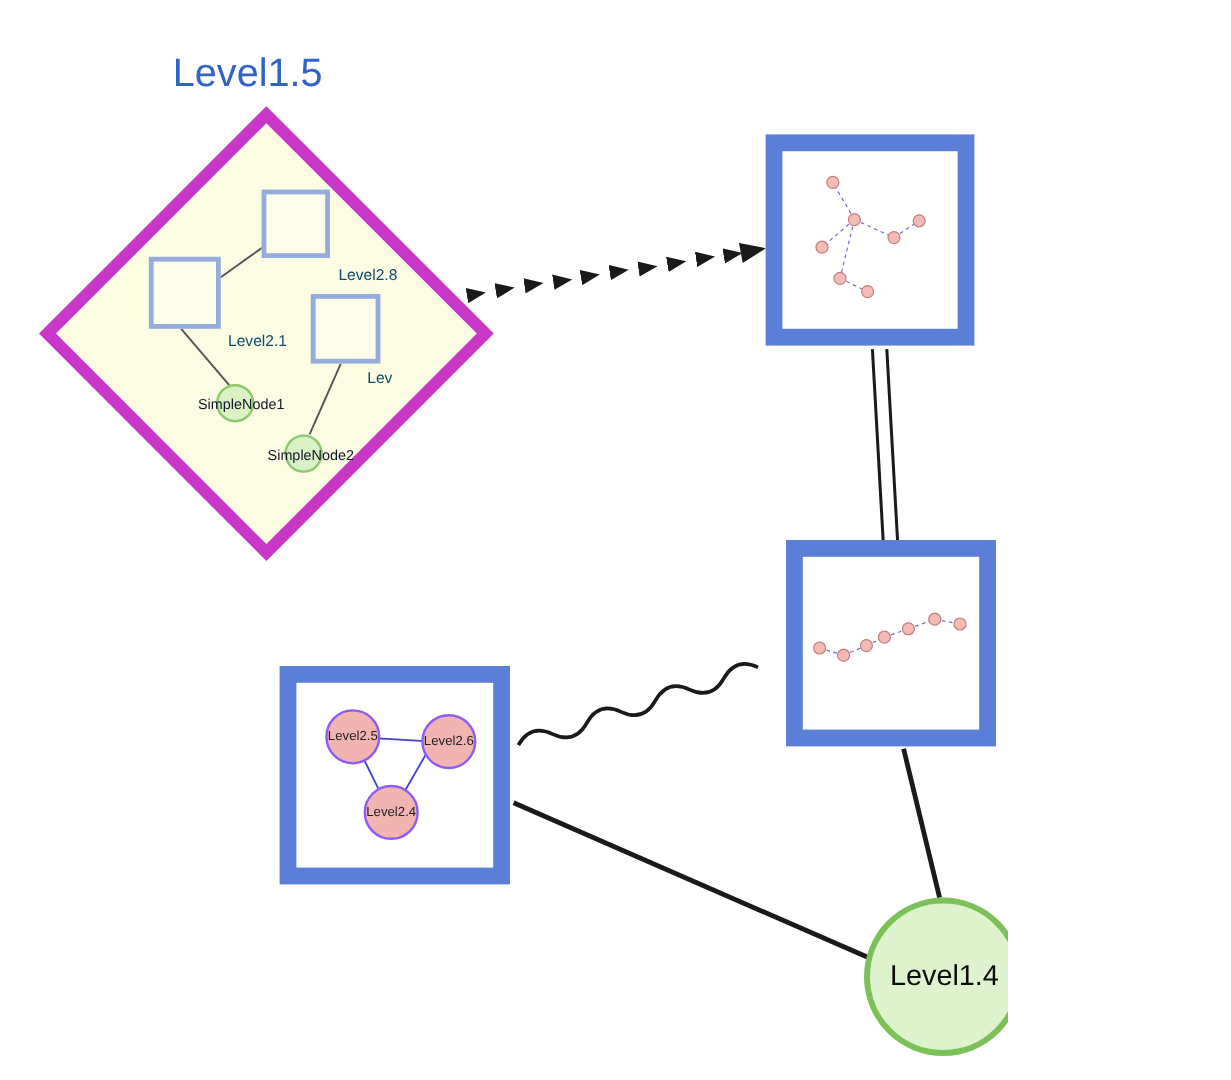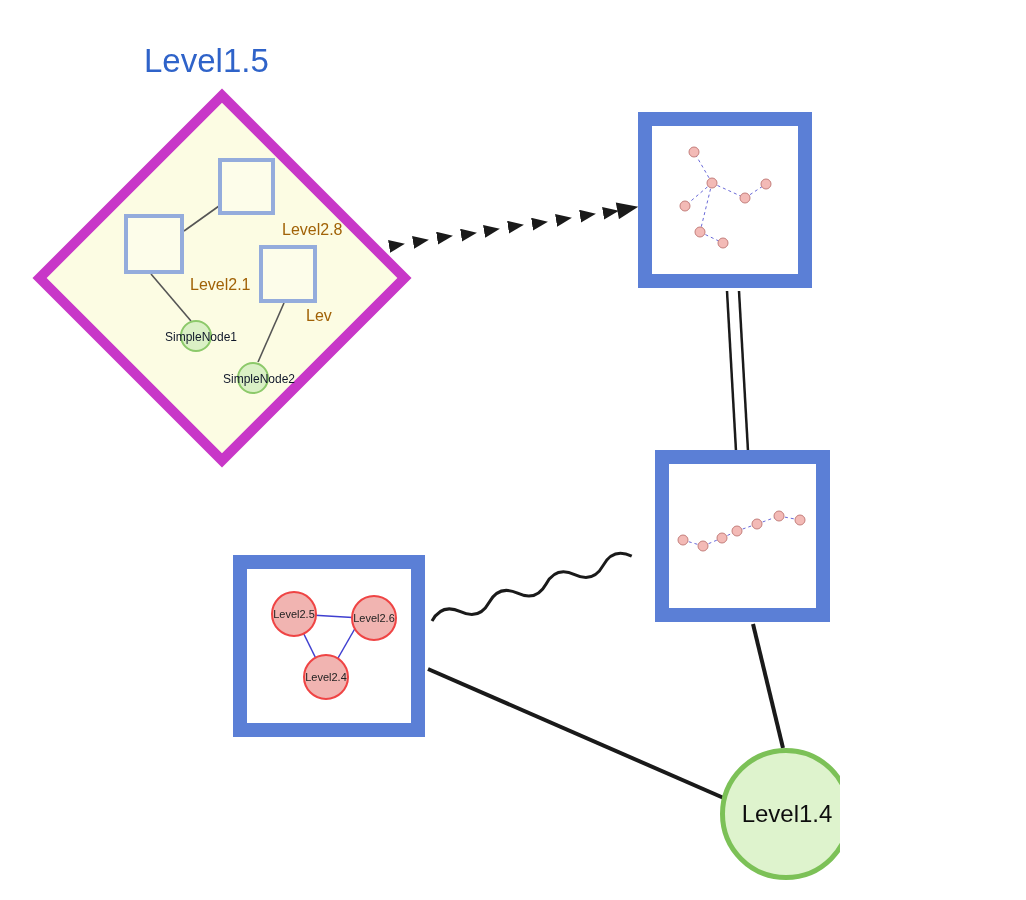--- a/index.html
+++ b/index.html
@@ -3,27 +3,27 @@
 <meta charset="utf-8">
 <style>
   *{margin:0;padding:0;box-sizing:border-box}
   body{font-family:"Liberation Sans",sans-serif;background:#fff}
   .canvas{position:relative;width:840px;height:900px;background:#fff;overflow:hidden}
   .edges{position:absolute;left:0;top:0;width:1026px;height:900px;z-index:2}
   .lbl-blue{position:absolute;color:#2f63c9;font-size:30px;z-index:5;white-space:nowrap}
   .diamond{position:absolute;left:88px;top:144px;width:268px;height:268px;border:10px solid #c837c8;
            background:#fcfce3;transform:rotate(45deg);z-index:1}
   .sq2{position:absolute;border:4px solid #94acdc;background:#fdfdea;z-index:3}
-  .lbl-sm{position:absolute;color:#a16207;font-size:16px;z-index:5;white-space:nowrap}
+  .lbl-sm{position:absolute;color:#0c4a6e;font-size:13px;z-index:5;white-space:nowrap}
   .gcirc{position:absolute;border-radius:50%;background:#daf0c5;border:2px solid #8cc96a;z-index:3}
   .glbl{position:absolute;font-size:12px;color:#0f172a;z-index:5;transform:translate(-50%,-50%);white-space:nowrap}
   .bigsq{position:absolute;border:14px solid #5b7fd6;background:#fff;z-index:3}
   .bigcirc{position:absolute;border-radius:50%;background:#def3cd;border:5px solid #7cc157;z-index:3}
   .l14lbl{position:absolute;z-index:5;font-size:24px;color:#0d0d0d;transform:translate(-50%,-50%);white-space:nowrap}
-  .pcirc{position:absolute;width:46px;height:46px;border-radius:50%;background:#f1b4b1;border:2px solid #ef4444;
+  .pcirc{position:absolute;width:46px;height:46px;border-radius:50%;background:#f1b4b1;border:2px solid #8b5cf6;
          display:flex;align-items:center;justify-content:center;font-size:11px;color:#222;overflow:hidden;z-index:4}
   .trisvg{position:absolute;left:0;top:0;z-index:3}
 </style>
 </head>
 <body>
 
 <div class="canvas">
 
   <div class="diamond"></div>
 

